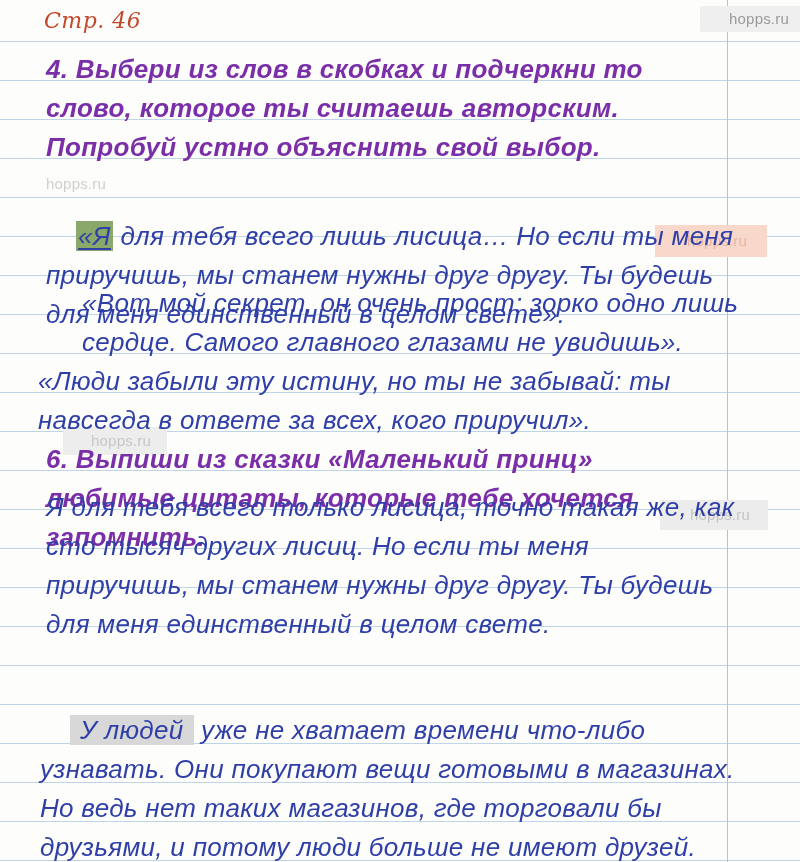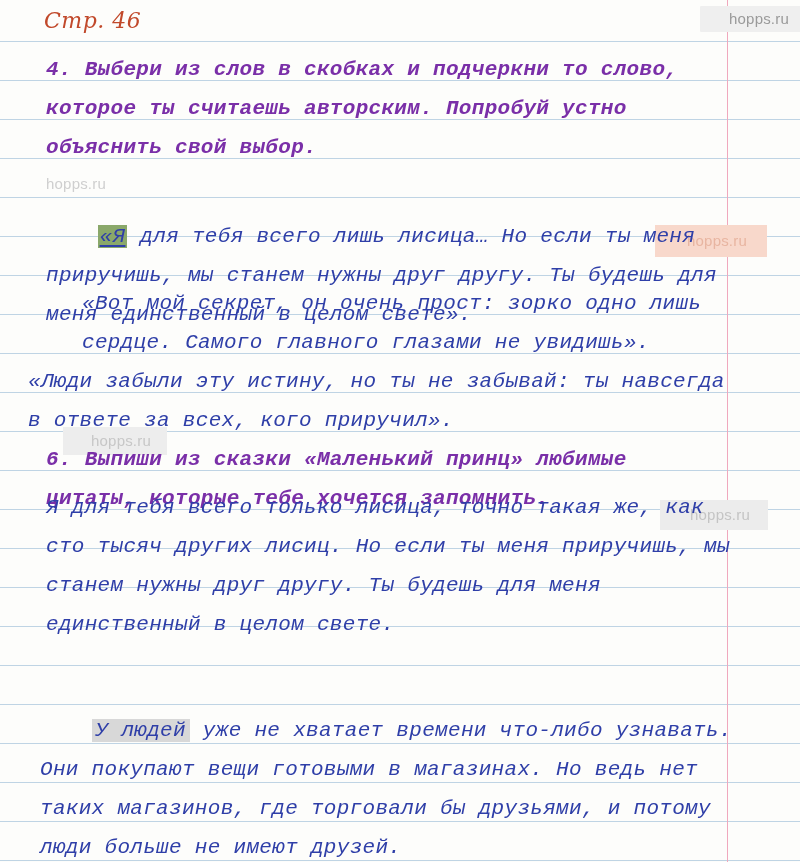--- a/index.html
+++ b/index.html
@@ -76,24 +76,24 @@
     top: 500px; left: 660px;
     width: 96px; height: 30px;
     background: #ececec;
     color: #c4c4c4;
     font-size: 15px; line-height: 30px; text-align: center;
   }
 
   
   .hand {
     position: absolute;
-    font-family: Liberation Mono, monospace;
+    font-family: Liberation Sans, sans-serif;
     font-style: italic;
     color: #2f3fa8;
-    font-size: 21px;
+    font-size: 26px;
     line-height: 39px;
     letter-spacing: .3px;
     white-space: pre-wrap;
   }
   .page-num {
     position: absolute;
     top: 8px; left: 44px;
     font-family: "DejaVu Serif", serif;
     font-style: italic;
     font-size: 22px;
@@ -106,28 +106,28 @@
     font-style: italic;
   }
   .answer { color: #2f3fa8; }
   .hl-green {
     background: #8aa86a;
     color: #2f3fa8;
     padding: 0 2px;
   }
   .hl-grey {
     background: #d8d8d8;
-    padding: 0 4px;
+    padding: 0 10px;
   }
   .ul { text-decoration: underline; text-underline-offset: 3px; }
 
   #t1 { top: 50px; left: 46px; width: 680px; }
   #t2 { top: 178px; left: 46px; width: 690px; }
   #t3 { top: 284px; left: 46px; width: 690px; margin-left: 36px; }
-  #t4 { top: 362px; left: 28px; width: 700px; }
+  #t4 { top: 362px; left: 38px; width: 700px; }
   #t5 { top: 440px; left: 46px; width: 680px; }
   #t6 { top: 488px; left: 46px; width: 690px; }
   #t7 { top: 672px; left: 40px; width: 700px; }
 </style>
 </head>
 <body>
 
 <div id="page">
 
   <div id="rules"></div>

